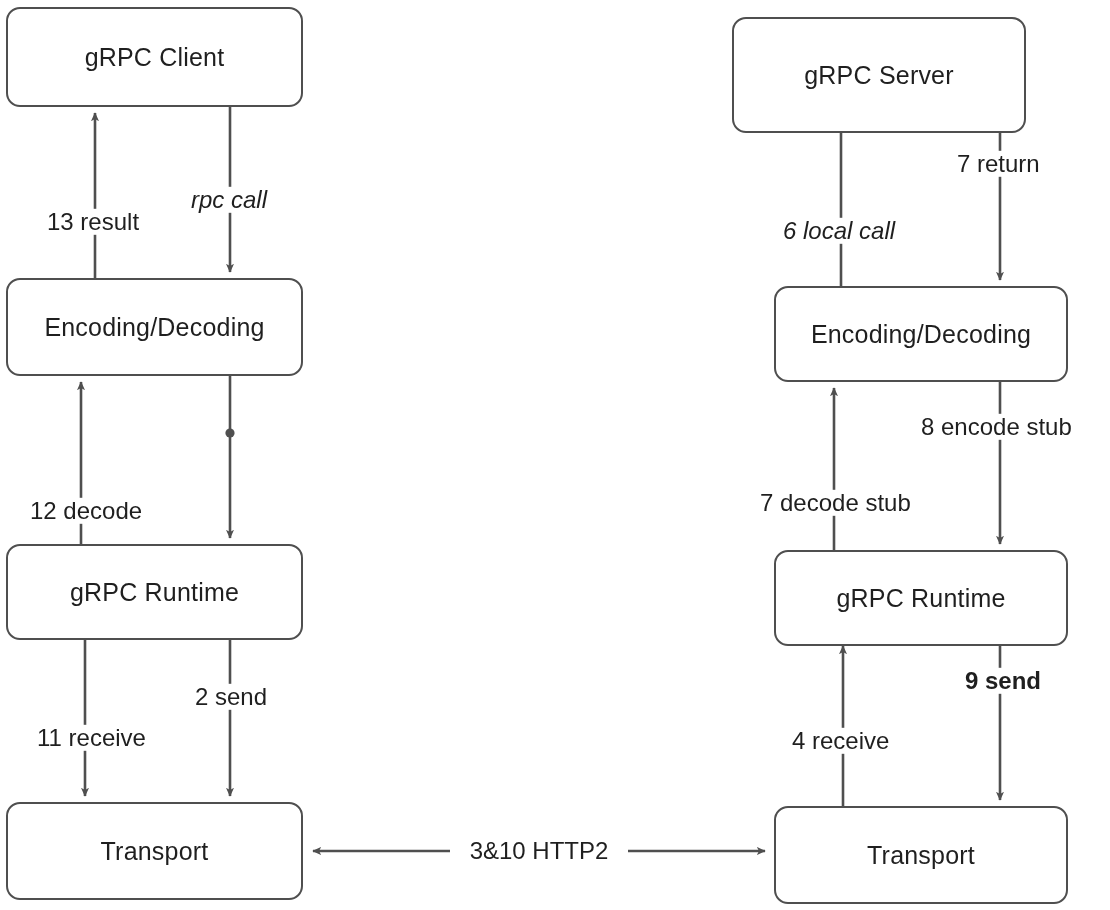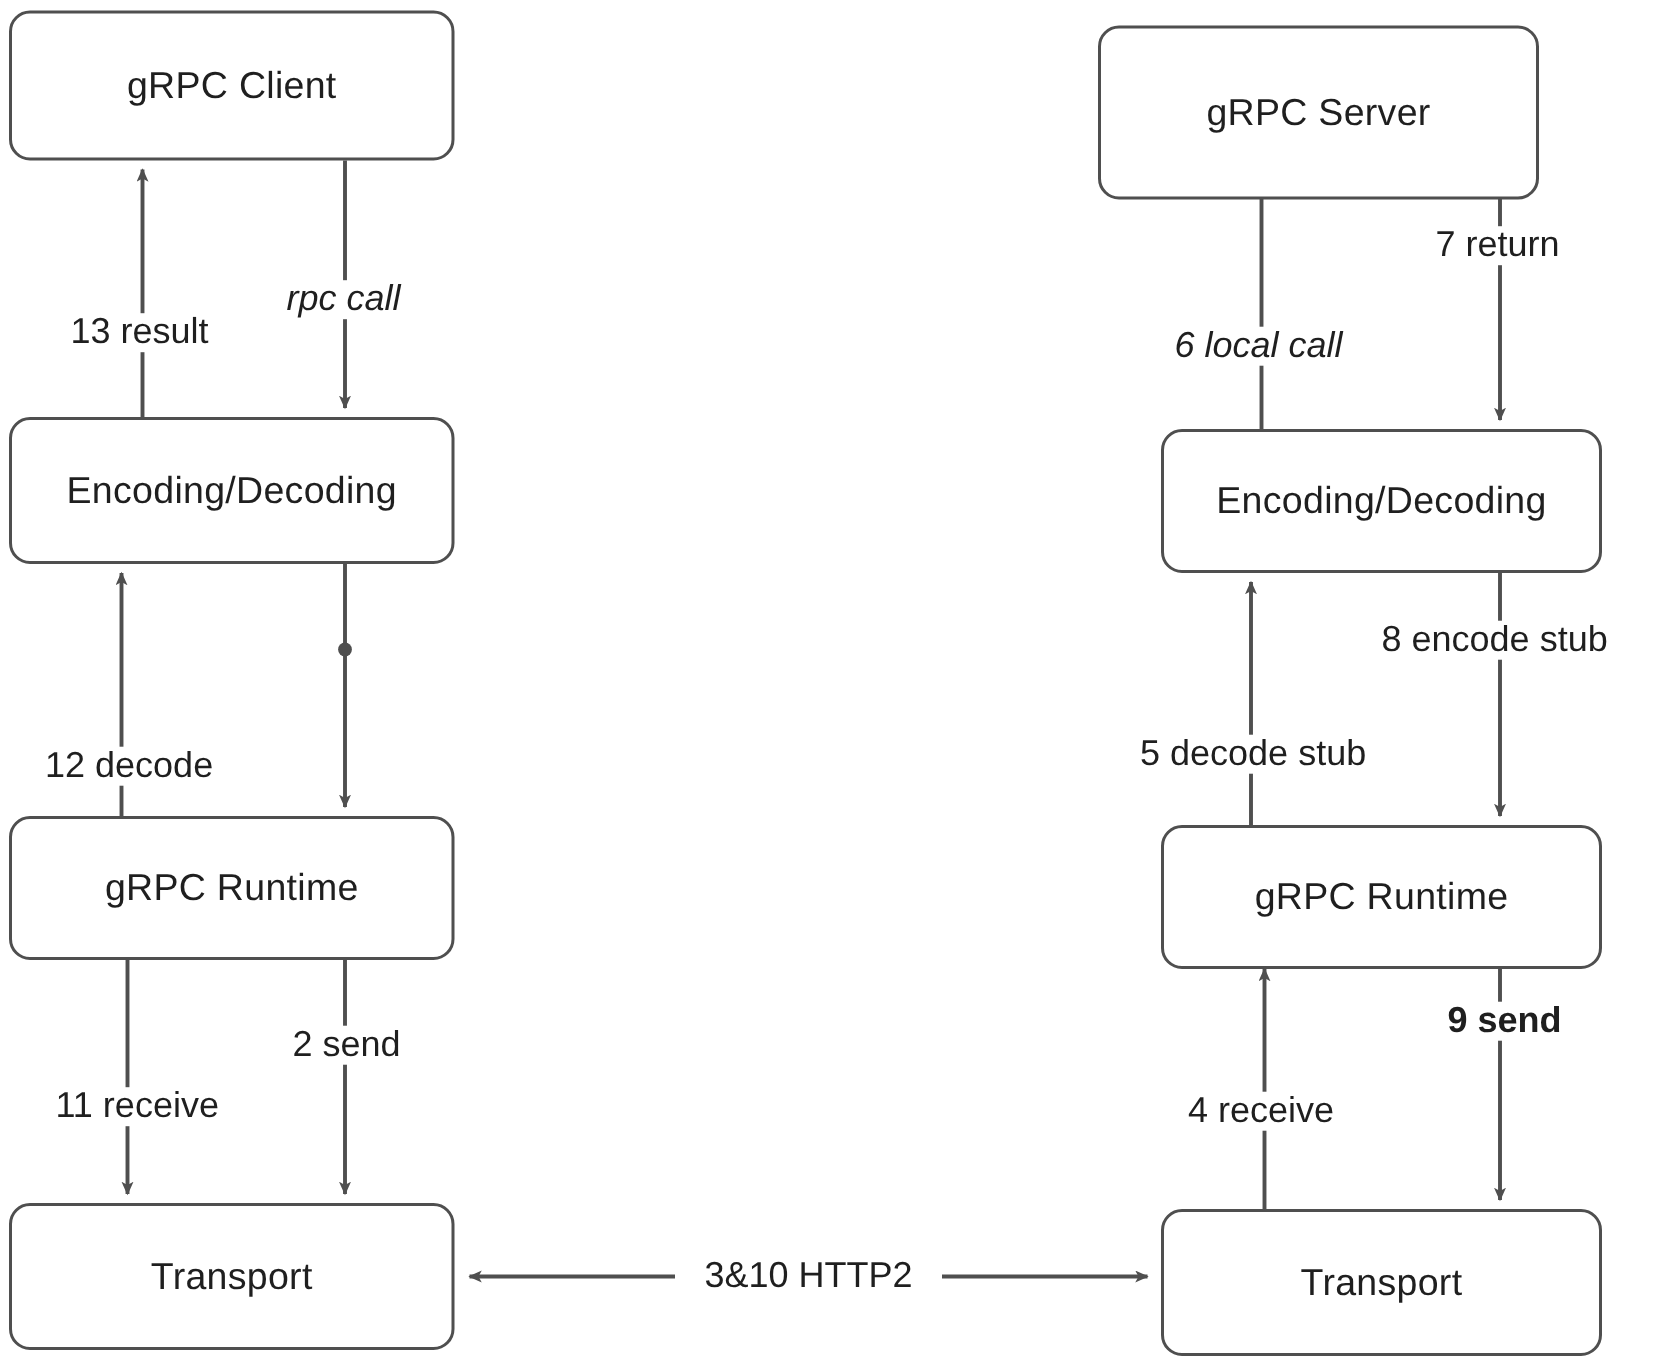--- a/index.html
+++ b/index.html
@@ -142,20 +142,20 @@
 
   <div class="edge-label anchor-left" style="left:188px; top:200px;font-style:italic;">rpc call</div>
   <div class="edge-label anchor-left" style="left:44px;  top:222px;">13 result</div>
   <div class="edge-label anchor-left" style="left:27px;  top:491px;margin-top:20px;">12 decode</div>
   <div class="edge-label anchor-left" style="left:192px; top:697px;">2 send</div>
   <div class="edge-label anchor-left" style="left:34px;  top:738px;">11 receive</div>
 
   <div class="edge-label anchor-left" style="left:954px; top:164px;">7 return</div>
   <div class="edge-label anchor-left" style="left:780px; top:231px;font-style:italic;">6 local call</div>
   <div class="edge-label anchor-left" style="left:918px; top:427px;">8 encode stub</div>
-  <div class="edge-label anchor-left" style="left:757px; top:503px;">5 decode stub</div>
+  <div class="edge-label anchor-left" style="left:757px; top:503px;">7 decode stub</div>
   <div class="edge-label anchor-left" style="left:962px; top:681px;font-weight:bold;">9 send</div>
   <div class="edge-label anchor-left" style="left:789px; top:741px;">4 receive</div>
 
   <div class="edge-label anchor-center" style="left:539px; top:851px;">3&amp;10 HTTP2</div>
 
 
 </div>
 
 </body></html>

